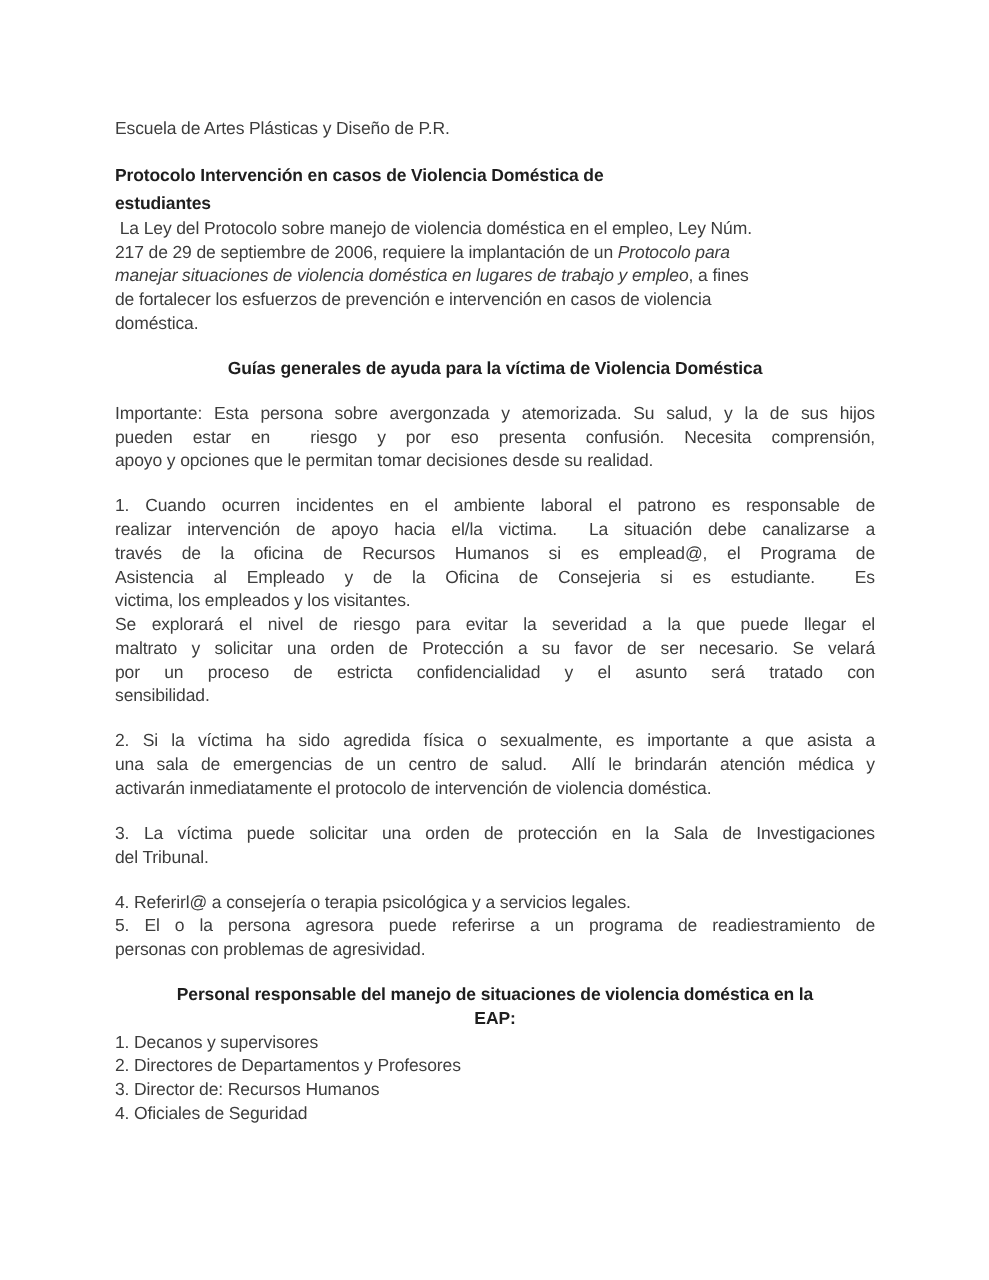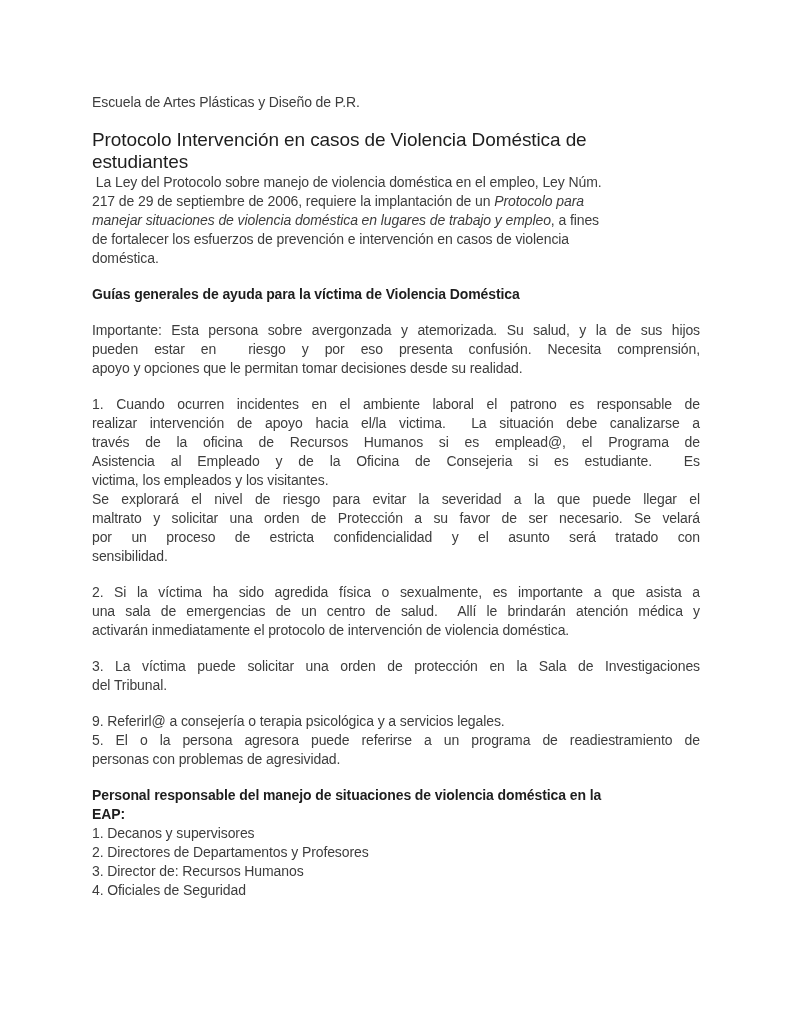--- a/index.html
+++ b/index.html
@@ -27,28 +27,29 @@
     font-size: 14px;
     line-height: 19px;
     min-height: 19px;
     letter-spacing: -0.1px;
   }
   .jl {
     text-align: justify;
     text-align-last: justify;
   }
   .title .line {
-    font-size: 19px;
+    font-size: 14px;
     line-height: 22px;
-    font-weight: 400;
+    font-weight: 700;
     color: var(--heading, #1e1e1e);
   }
   .h2 .line {
     font-weight: 700;
     color: var(--heading, #1e1e1e);
+    text-align: center;
   }
   .it { font-style: italic; }
 </style>
 </head>
 <body style="--bg: #ffffff; --text: #3d3d3d; --heading: #1e1e1e;">
 
 <div class="page">
     <div class="block header">
       <div class="line"><span>Escuela de Artes Plásticas y Diseño de P.R.</span></div>
     </div>
@@ -85,21 +86,21 @@
     <div class="block para">
       <div class="line jl"><span>2. Si la víctima ha sido agredida física o sexualmente, es importante a que asista a</span></div>
       <div class="line jl"><span>una sala de emergencias de un centro de salud.&nbsp; Allí le brindarán atención médica y</span></div>
       <div class="line"><span>activarán inmediatamente el protocolo de intervención de violencia doméstica.</span></div>
     </div>
     <div class="block para">
       <div class="line jl"><span>3. La víctima puede solicitar una orden de protección en la Sala de Investigaciones</span></div>
       <div class="line"><span>del Tribunal.</span></div>
     </div>
     <div class="block para">
-      <div class="line"><span>9. Referirl@ a consejería o terapia psicológica y a servicios legales.</span></div>
+      <div class="line"><span>4. Referirl@ a consejería o terapia psicológica y a servicios legales.</span></div>
       <div class="line jl"><span>5. El o la persona agresora puede referirse a un programa de readiestramiento de</span></div>
       <div class="line"><span>personas con problemas de agresividad.</span></div>
     </div>
     <div class="block h2">
       <div class="line"><span>Personal responsable del manejo de situaciones de violencia doméstica en la</span></div>
       <div class="line"><span>EAP:</span></div>
     </div>
     <div class="block para flush">
       <div class="line"><span>1. Decanos y supervisores</span></div>
       <div class="line"><span>2. Directores de Departamentos y Profesores</span></div>

